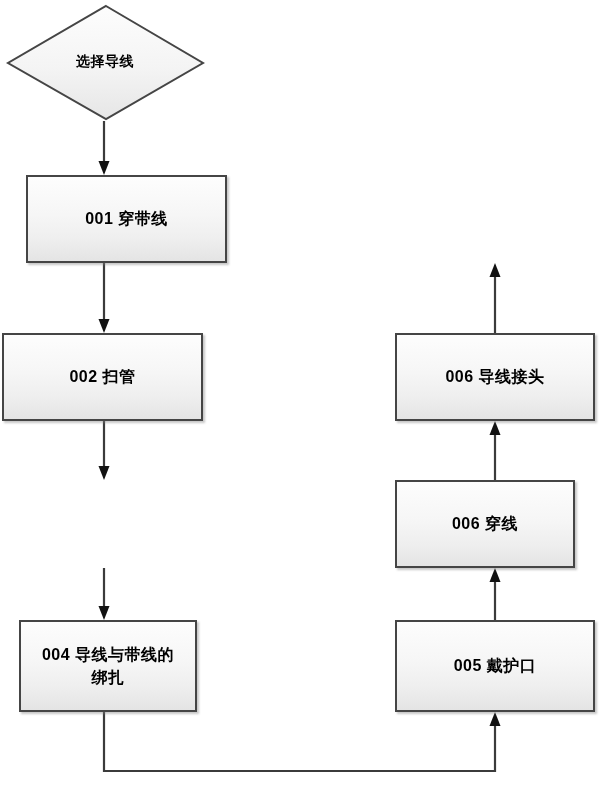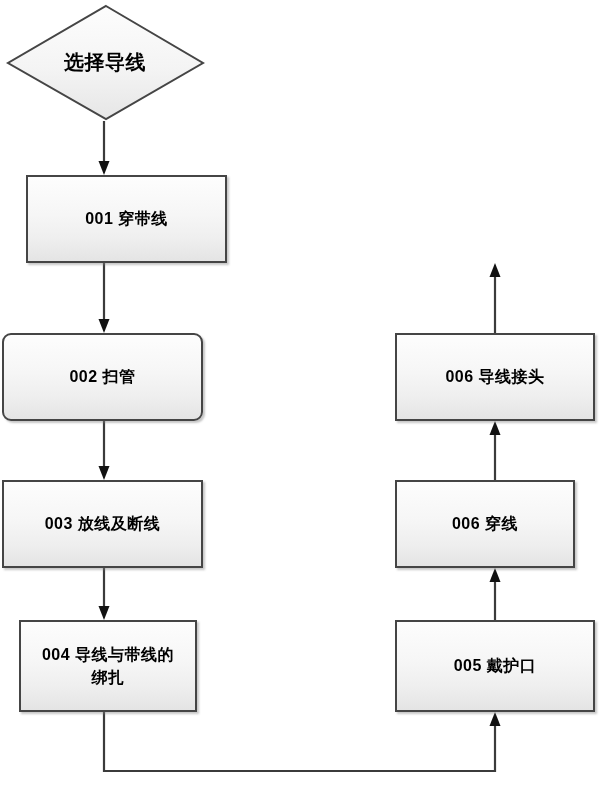--- a/index.html
+++ b/index.html
@@ -51,21 +51,21 @@
   }
   .diamond-label {
     position: absolute;
     left: 0;
     top: 0;
     width: 100%;
     height: 100%;
     display: flex;
     align-items: center;
     justify-content: center;
-    font-size: 20px;
+    font-size: 14px;
     font-weight: 700;
     letter-spacing: 0.5px;
     color: #000000;
     pointer-events: none;
   }
   
   #edges {
     position: absolute;
     left: 0;
     top: 0;
@@ -142,27 +142,24 @@
       </defs>
       <polygon points="101,3 198,60 101,116 3,60" fill="url(#diaGrad)" stroke="#454545" stroke-width="2"></polygon>
     </svg>
     <div class="diamond-label">选择导线</div>
   </div>
 
   <div class="node" style="left:2px; top:175px; width:201px; height:88px;margin-left:24px;">
     <span class="node-text">001 穿带线</span>
   </div>
 
-  <div class="node" style="left:2px; top:333px; width:201px; height:88px;border-radius:9px;">
+  <div class="node" style="left:2px; top:333px; width:201px; height:88px;">
     <span class="node-text">002 扫管</span>
   </div>
 
-  <div class="node" style="left:2px; top:480px; width:201px; height:88px;">
-    <span class="node-text">003 放线及断线</span>
-  </div>
 
   <div class="node" style="left:19px; top:620px; width:178px; height:92px;">
     <span class="node-text">004 导线与带线的
 绑扎</span>
   </div>
 
 
   <div class="node" style="left:395px; top:333px; width:200px; height:88px;">
     <span class="node-text">006 导线接头</span>
   </div>

